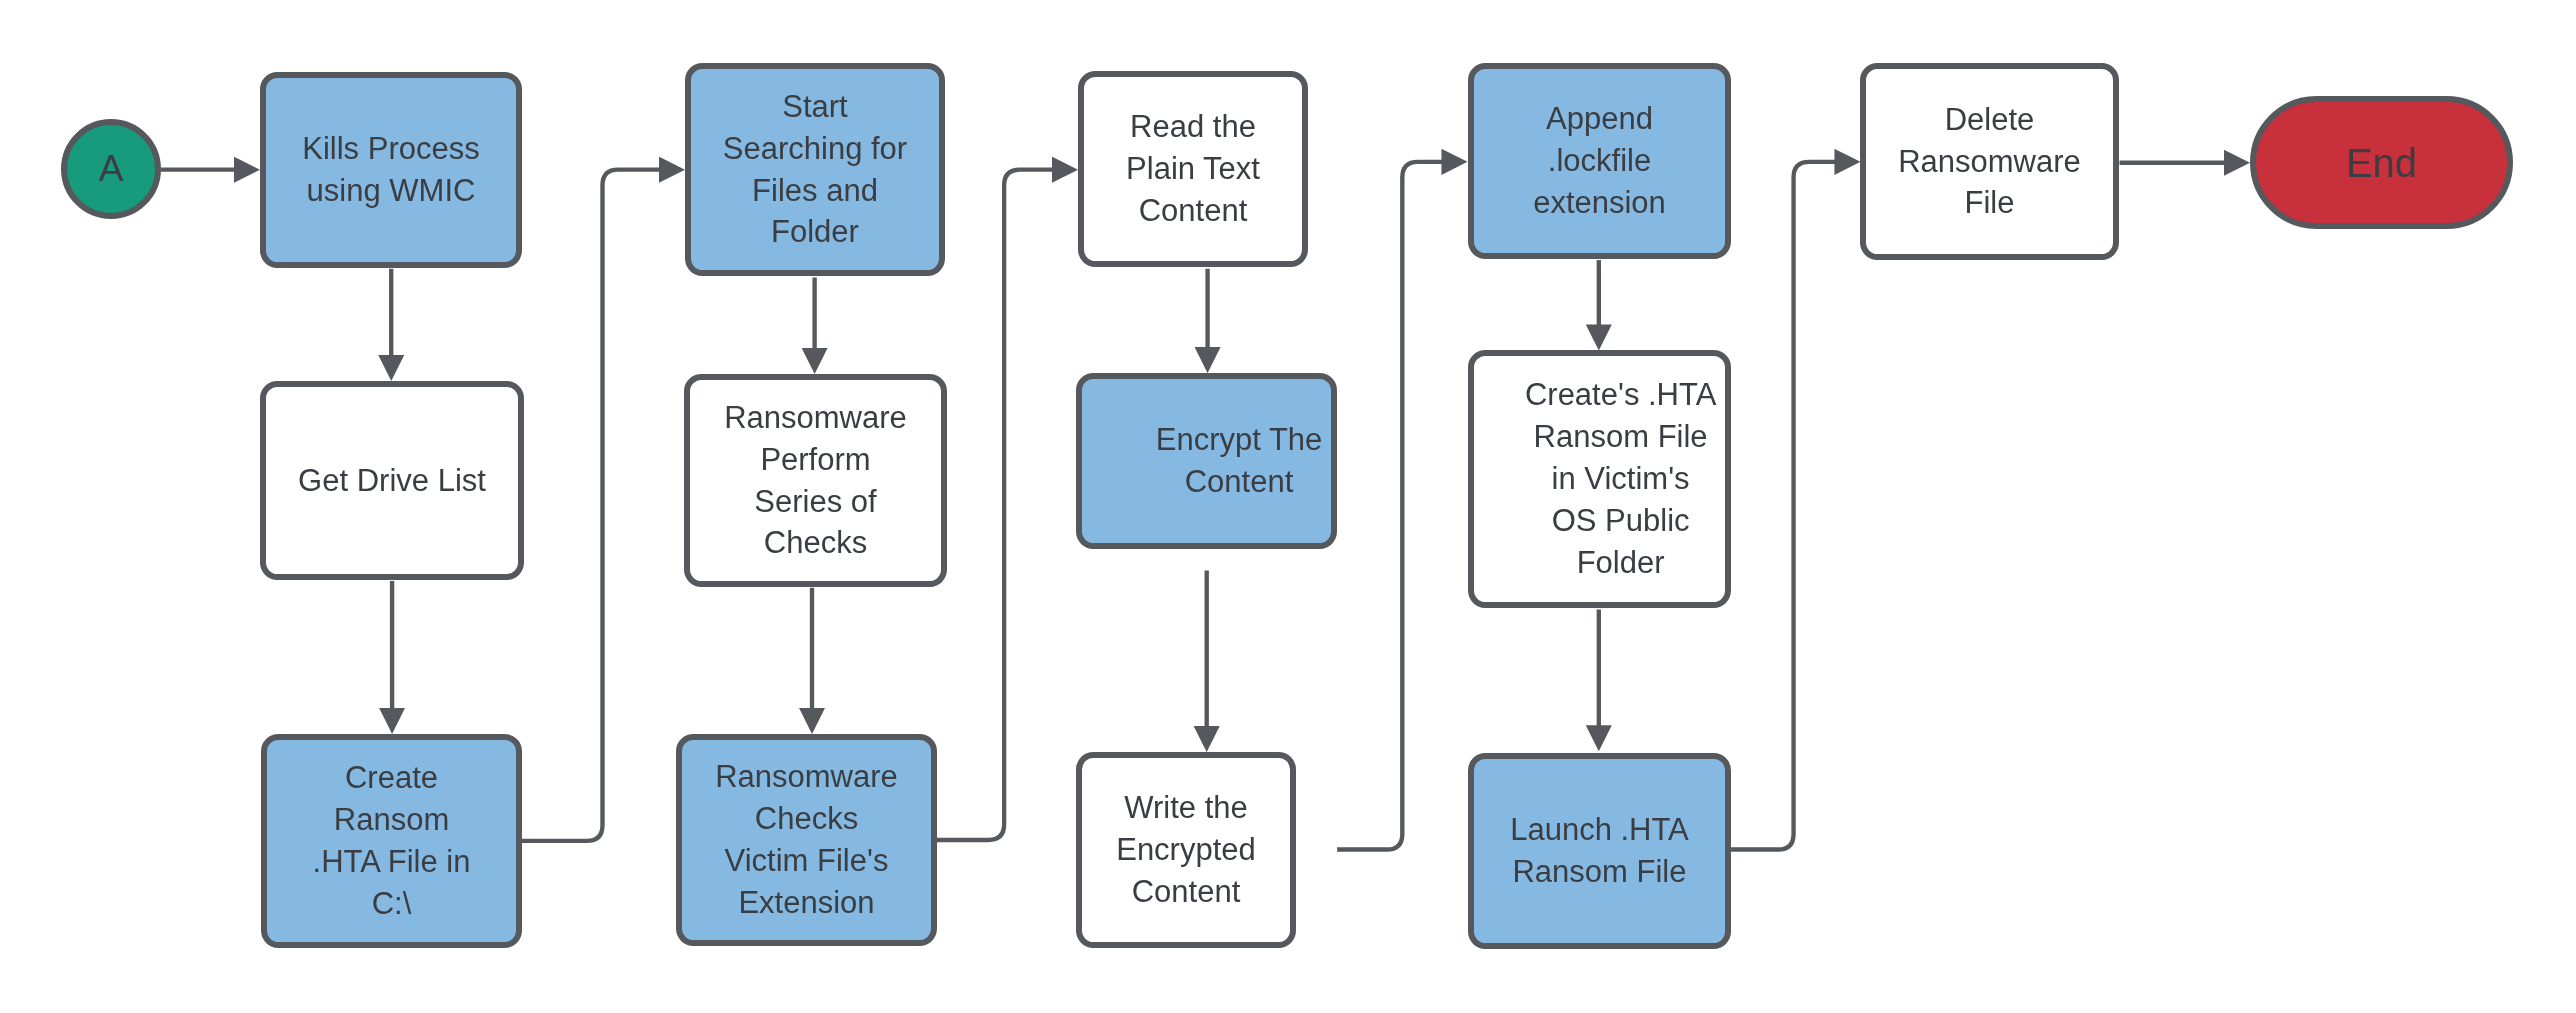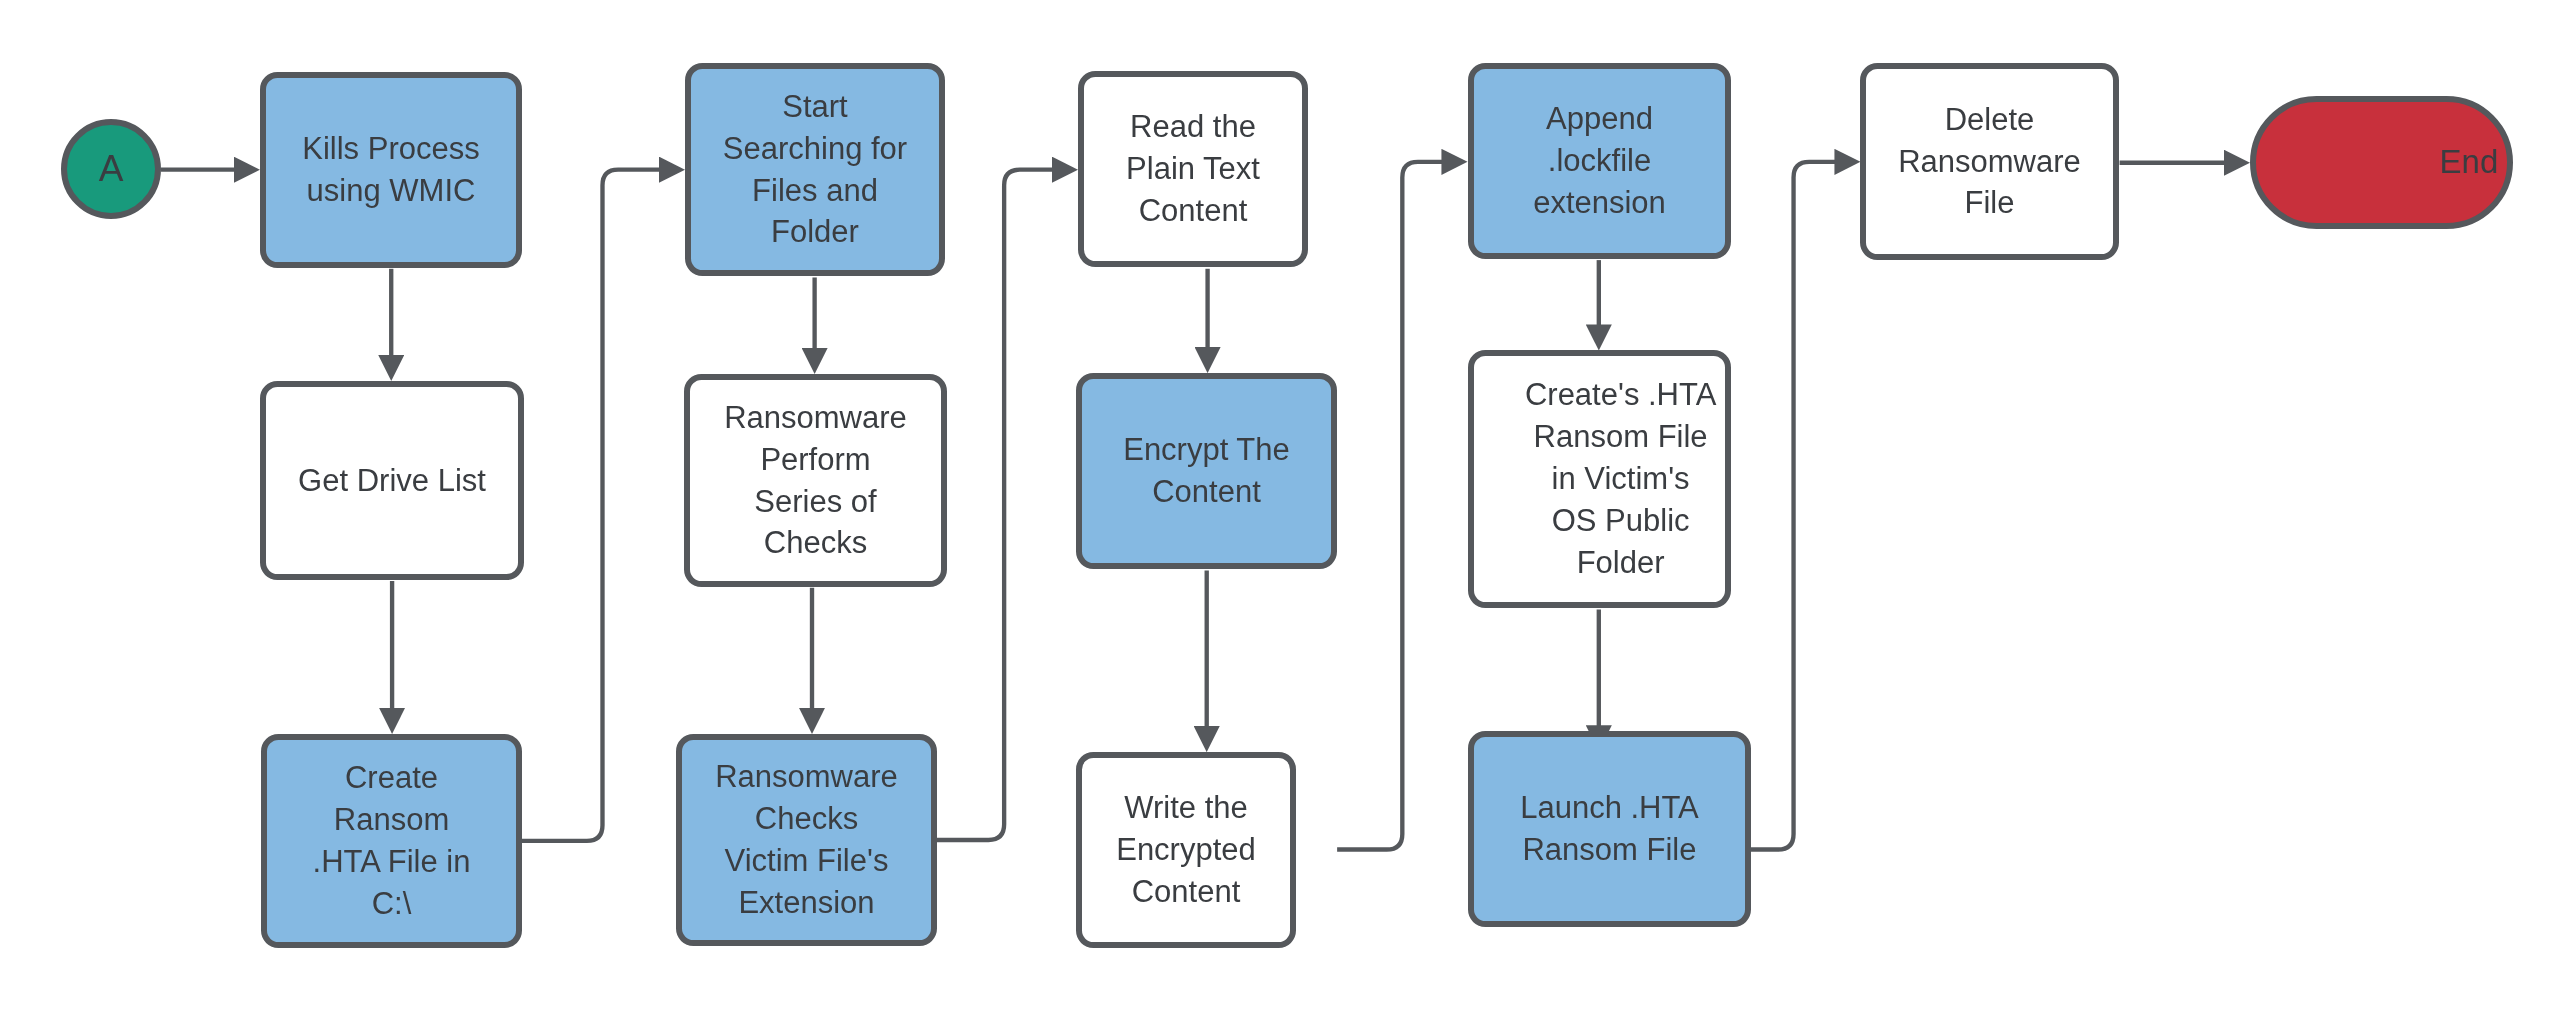--- a/index.html
+++ b/index.html
@@ -24,21 +24,21 @@
     text-align:center;
     color:#3A3D41;
     font-size:31px;
     line-height:1.35;
     padding:0 8.7px;
   }
   .lbl{white-space:pre-line;}
   .fill-blue{background:#85B9E2;}
   .fill-white{background:#ffffff;}
   .shape-circle{border-radius:50%;background:#189A7C;font-size:37px;}
-  .shape-terminator{border-radius:70px;background:#C8303C;font-size:33px;justify-content:flex-end;}
+  .shape-terminator{border-radius:70px;background:#C8303C;font-size:40px;}
 </style>
 </head>
 <body>
 
 <div class="canvas">
 
   <svg class="edges" width="2576" height="1014" viewBox="0 0 2963 1166">
     <defs>
       <marker id="arrow" viewBox="0 0 10 10" refX="7" refY="5" markerWidth="6" markerHeight="6" orient="auto-start-reverse">
         <path d="M 0 0 L 10 5 L 0 10 z" fill="#55585C"></path>
@@ -100,21 +100,21 @@
 Victim File's
 Extension</span>
   </div>
 
   <div class="node fill-white" style="left:1078px;top:71px;width:230px;height:196px;">
     <span class="lbl">Read the
 Plain Text
 Content</span>
   </div>
 
-  <div class="node fill-blue" style="left:1076px;top:373px;width:261px;height:196px;">
+  <div class="node fill-blue" style="left:1076px;top:373px;width:261px;height:176px;justify-content:flex-end;">
     <span class="lbl">Encrypt The
 Content</span>
   </div>
 
   <div class="node fill-white" style="left:1076px;top:752px;width:220px;height:196px;">
     <span class="lbl">Write the
 Encrypted
 Content</span>
   </div>
 
@@ -125,21 +125,21 @@
   </div>
 
   <div class="node fill-white" style="left:1468px;top:350px;width:263px;height:258px;justify-content:flex-end;">
     <span class="lbl">Create's .HTA
 Ransom File
 in Victim's
 OS Public
 Folder</span>
   </div>
 
-  <div class="node fill-blue" style="left:1468px;top:731px;width:283px;height:196px;">
+  <div class="node fill-blue" style="left:1468px;top:753px;width:263px;height:196px;">
     <span class="lbl">Launch .HTA
 Ransom File</span>
   </div>
 
   <div class="node fill-white" style="left:1860px;top:63px;width:259px;height:197px;">
     <span class="lbl">Delete
 Ransomware
 File</span>
   </div>
 

